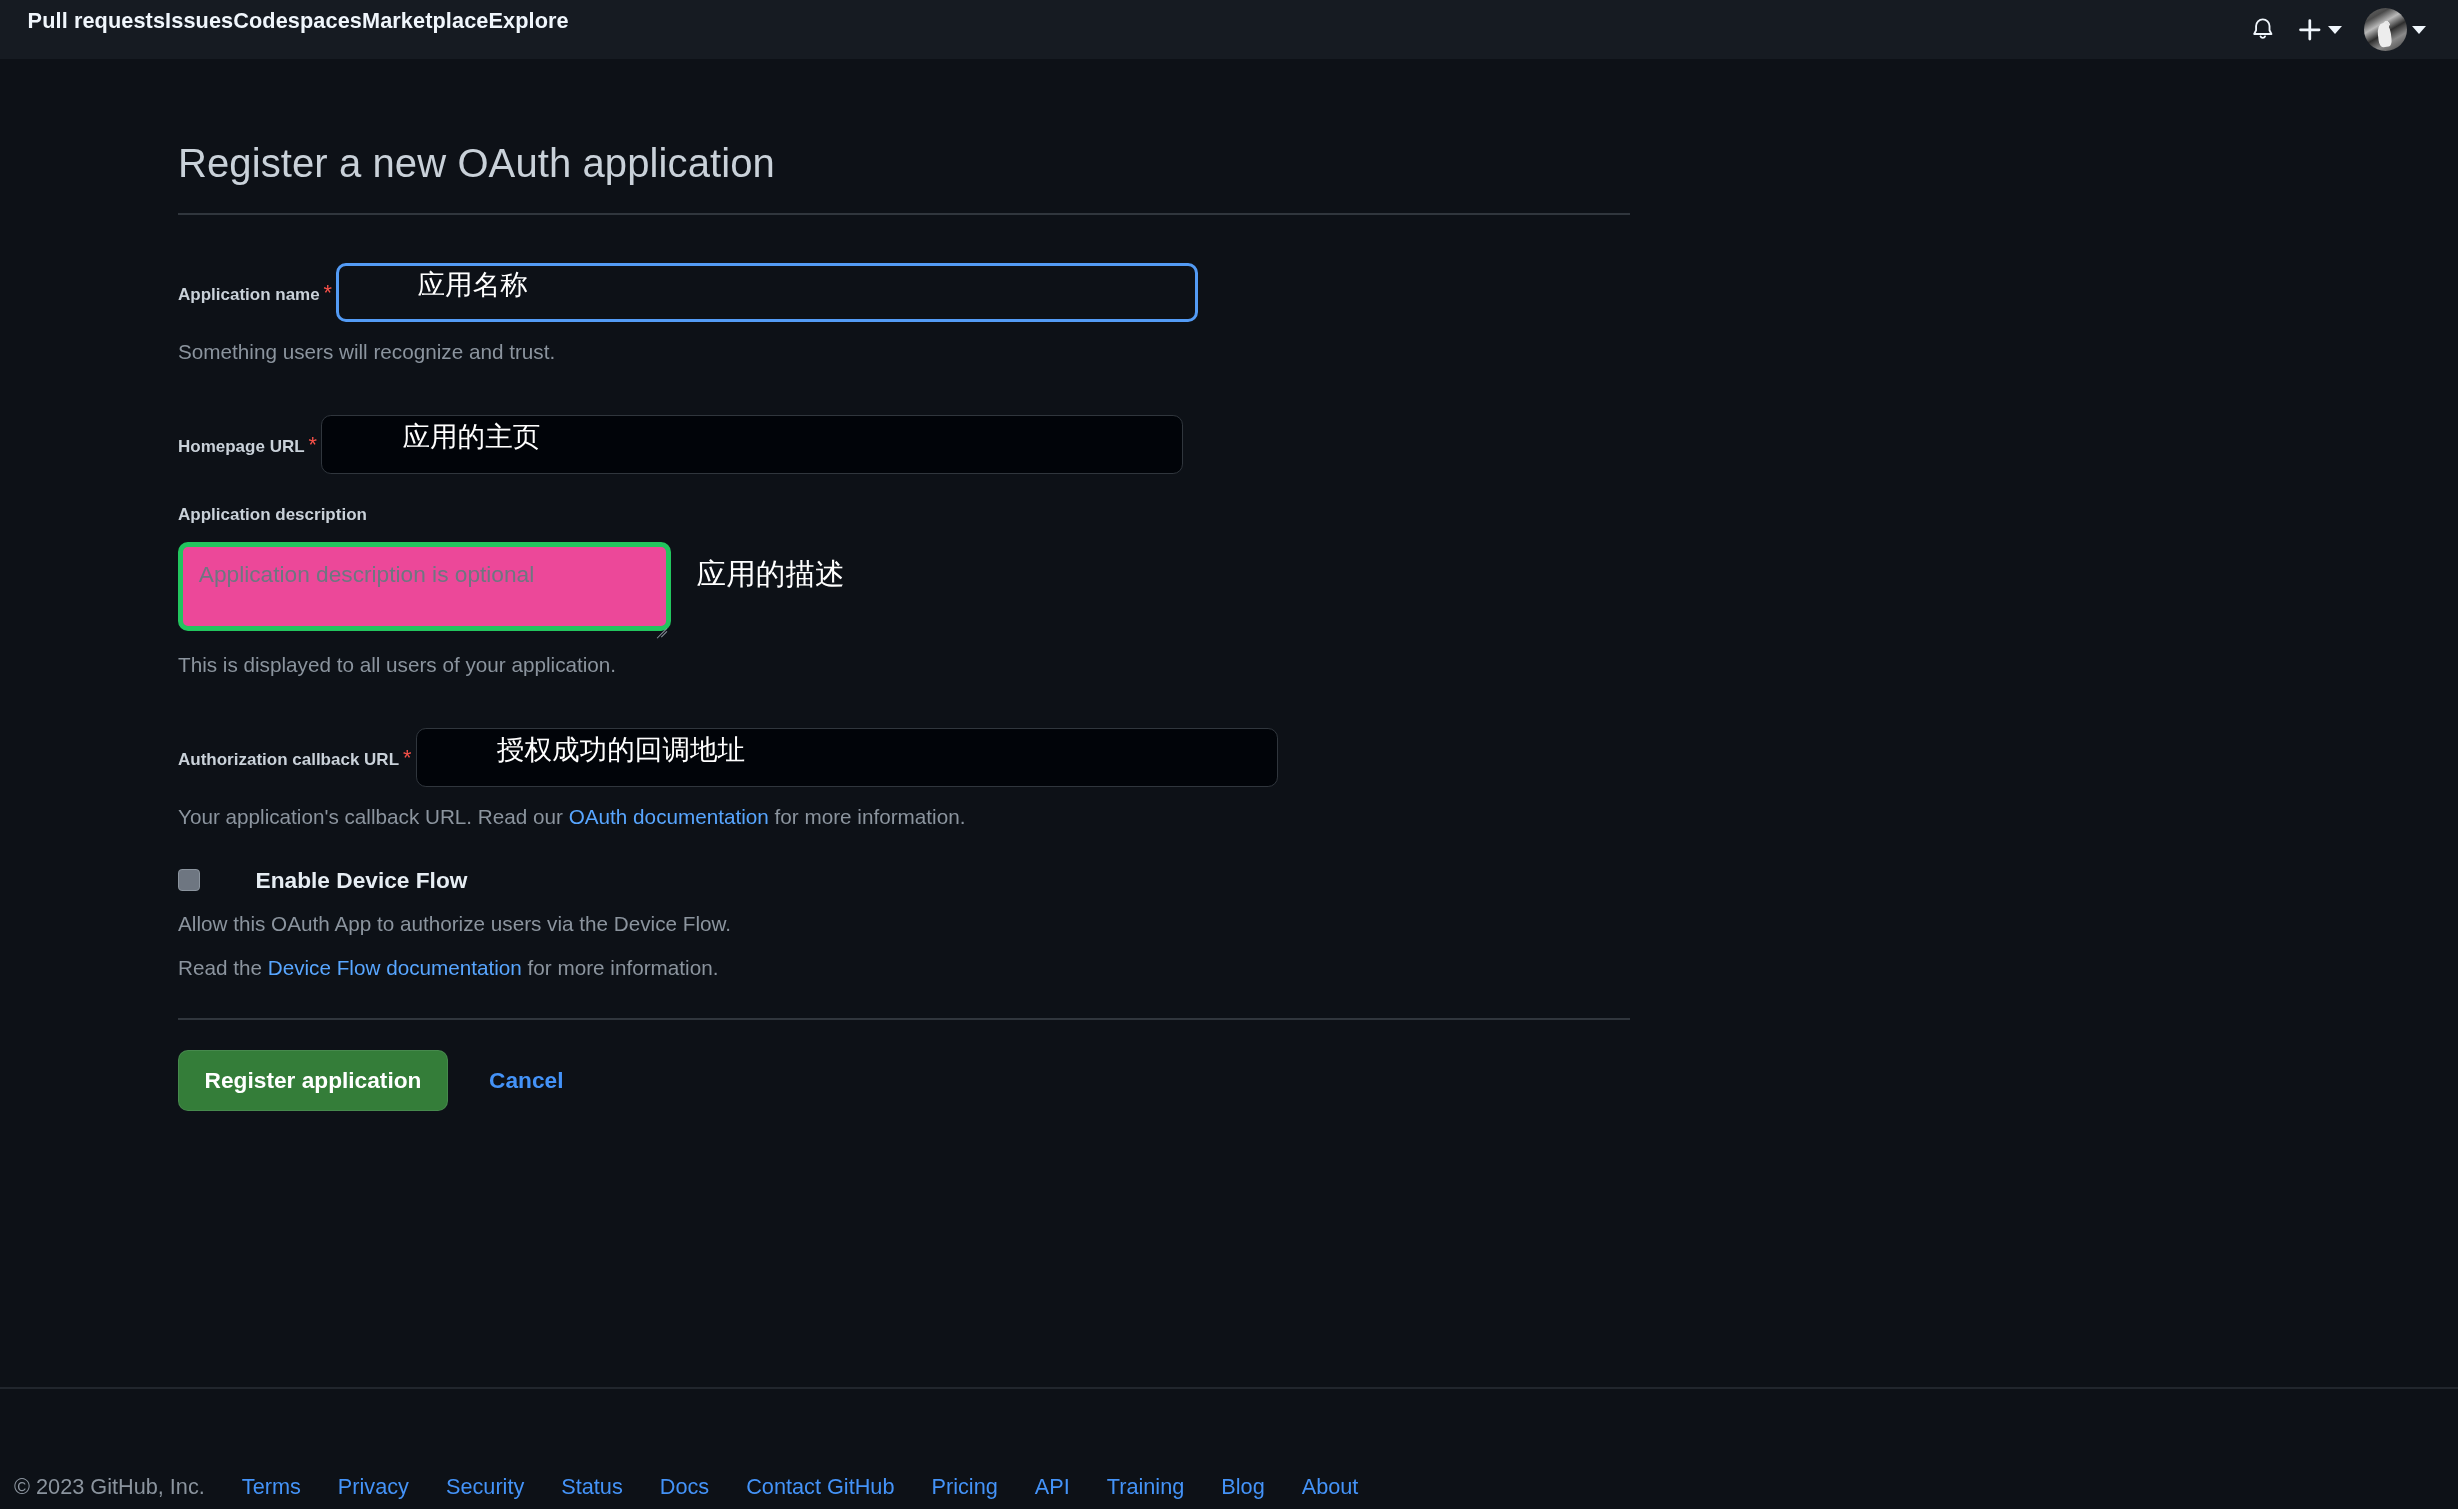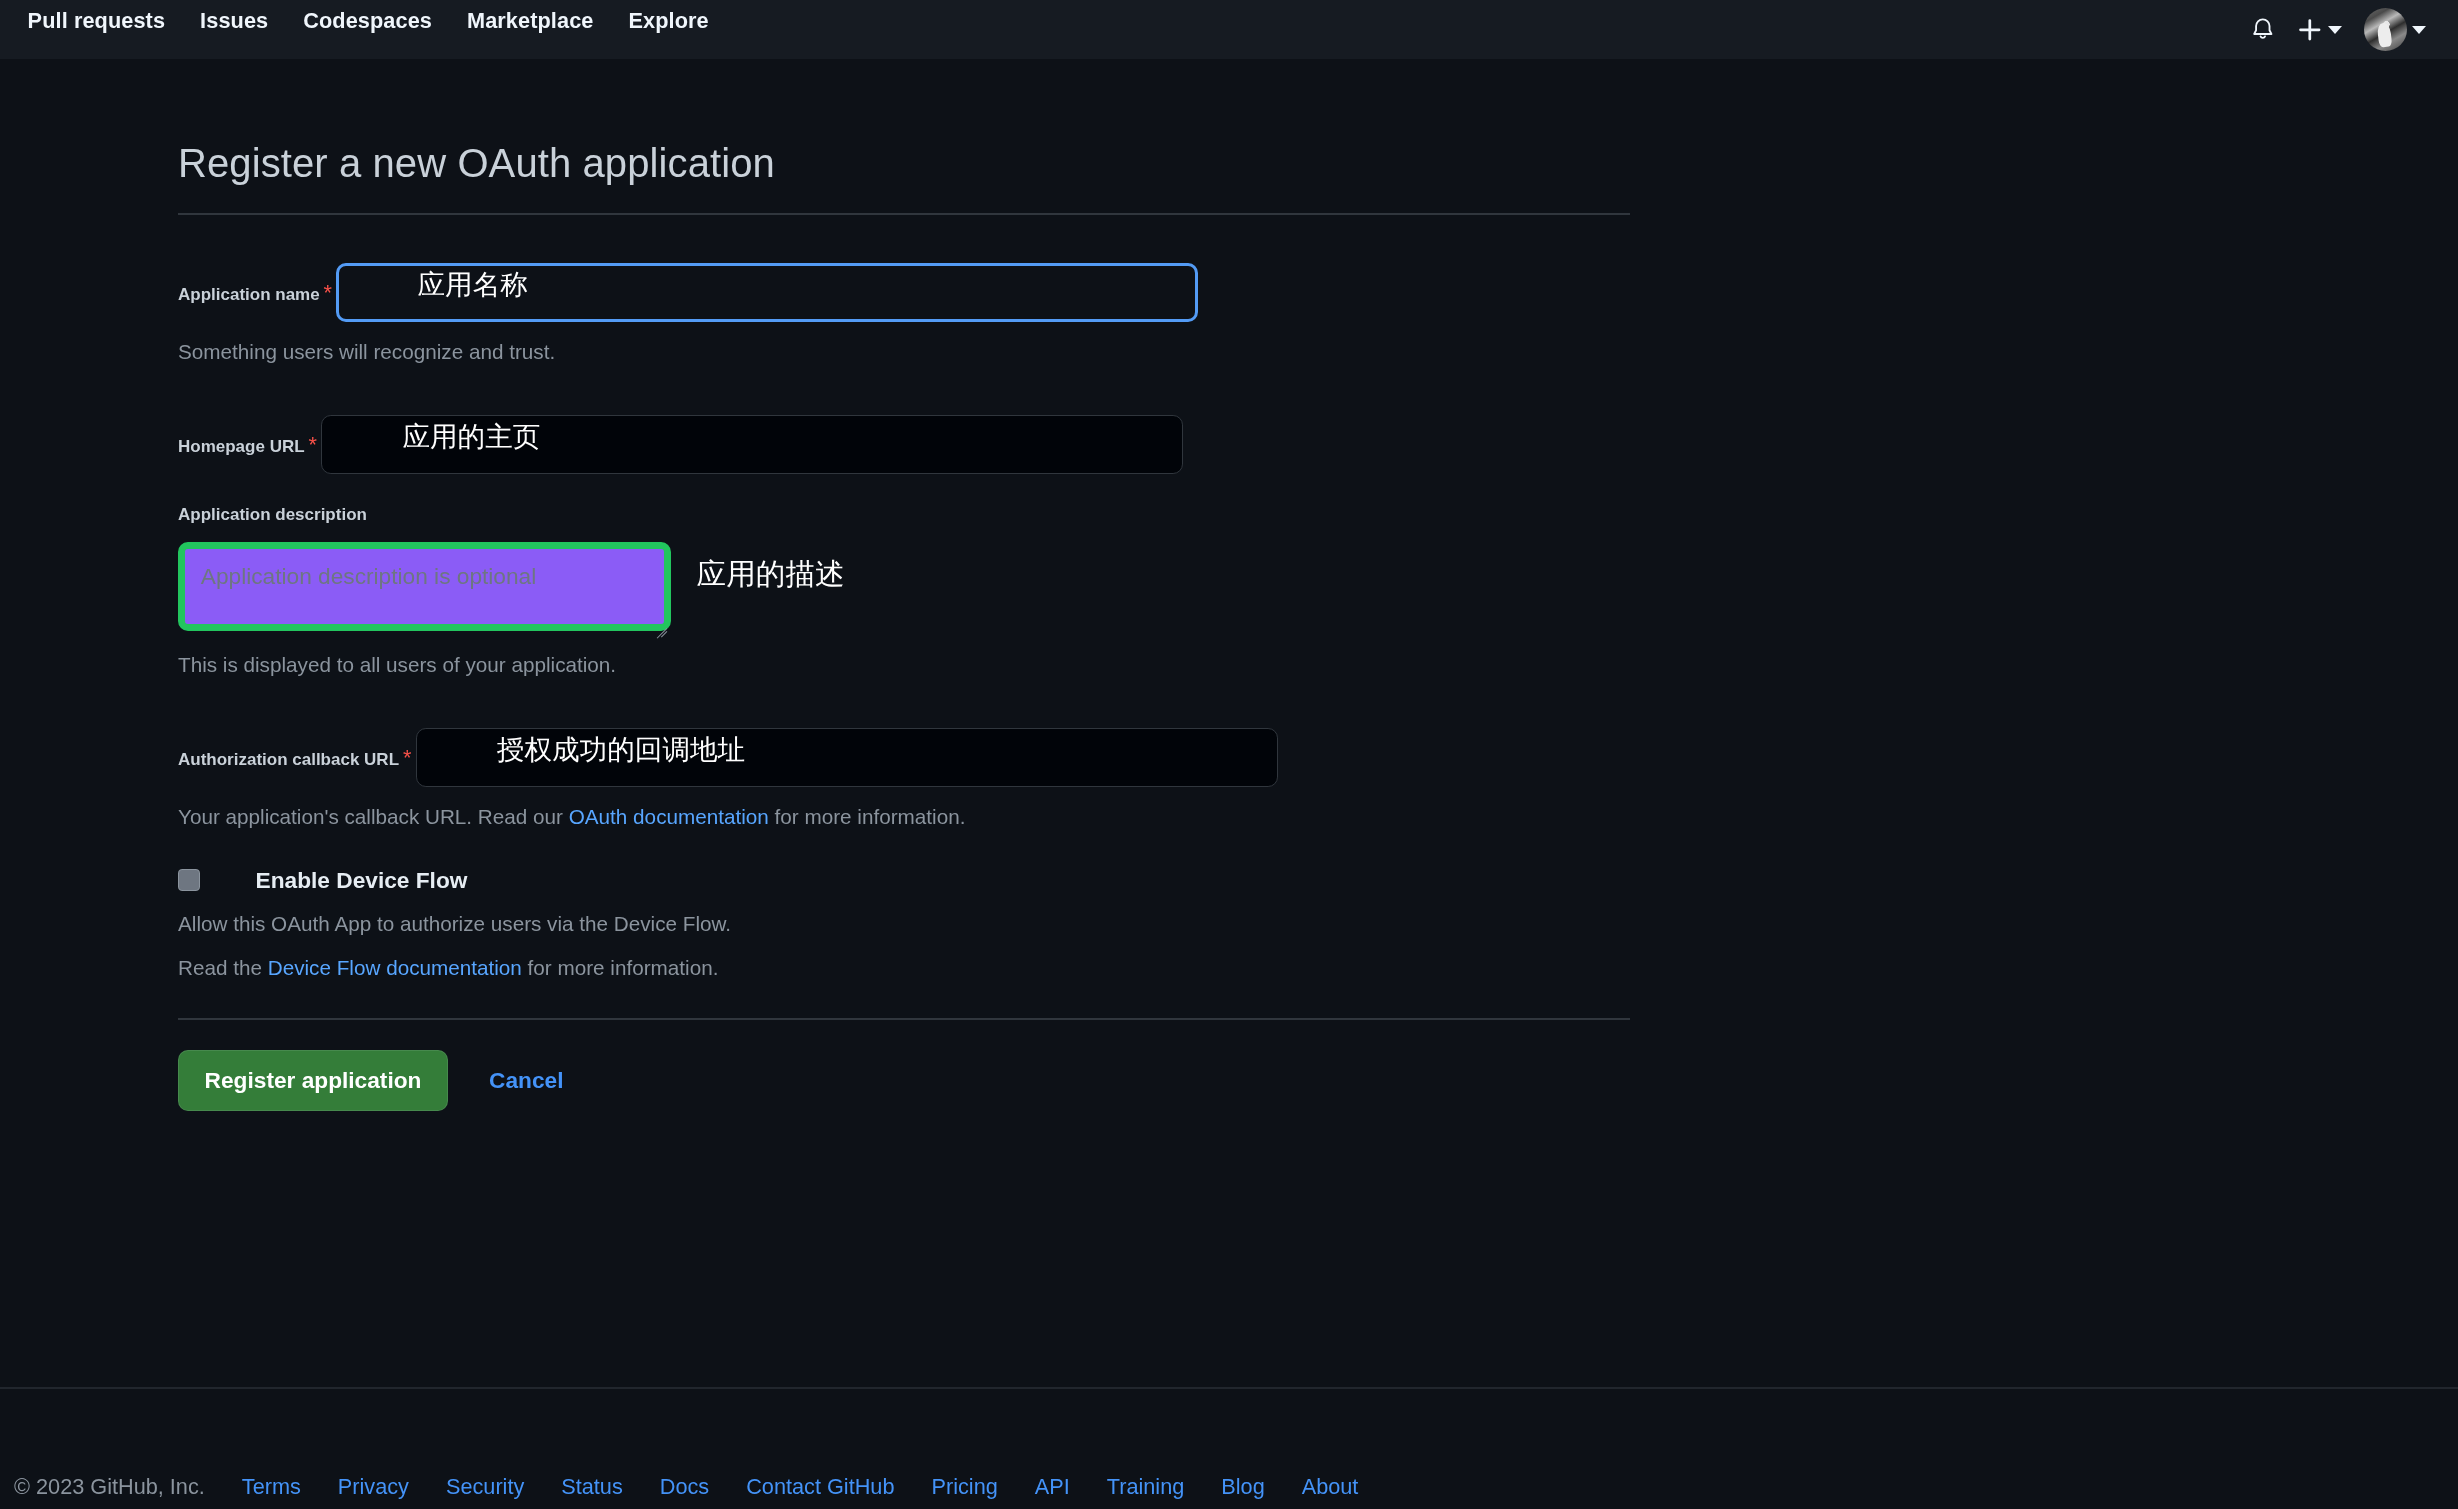--- a/index.html
+++ b/index.html
@@ -27,21 +27,20 @@
     background: #161b22;
     display: flex;
     align-items: center;
     padding: 0 27.6px;
     overflow: hidden;
   }
 
   .nav-left {
     display: flex;
     align-items: center;
-    gap: 35px;
     margin-top: 13px;
   }
 
   .nav-link {
     color: #f0f6fc;
     font-size: 21.7px;
     font-weight: bold;
     letter-spacing: 0.1px;
     white-space: nowrap;
     cursor: pointer;
@@ -194,22 +193,22 @@
 
   .desc-row {
     display: flex;
     align-items: flex-start;
     margin-top: 16.7px;
   }
 
   .textarea {
     width: 493px;
     height: 89px;
-    background: #8b5cf6;
-    border: 7px solid #22c55e;
+    background: #ec4899;
+    border: 5px solid #22c55e;
     border-radius: 9.9px;
     color: #ffffff;
     font-family: "Liberation Sans", sans-serif;
     font-size: 22.7px;
     padding: 13.8px 15.8px;
     outline: none;
     resize: none;
     position: relative;
   }
   .textarea::placeholder { color: #6e7681; }

